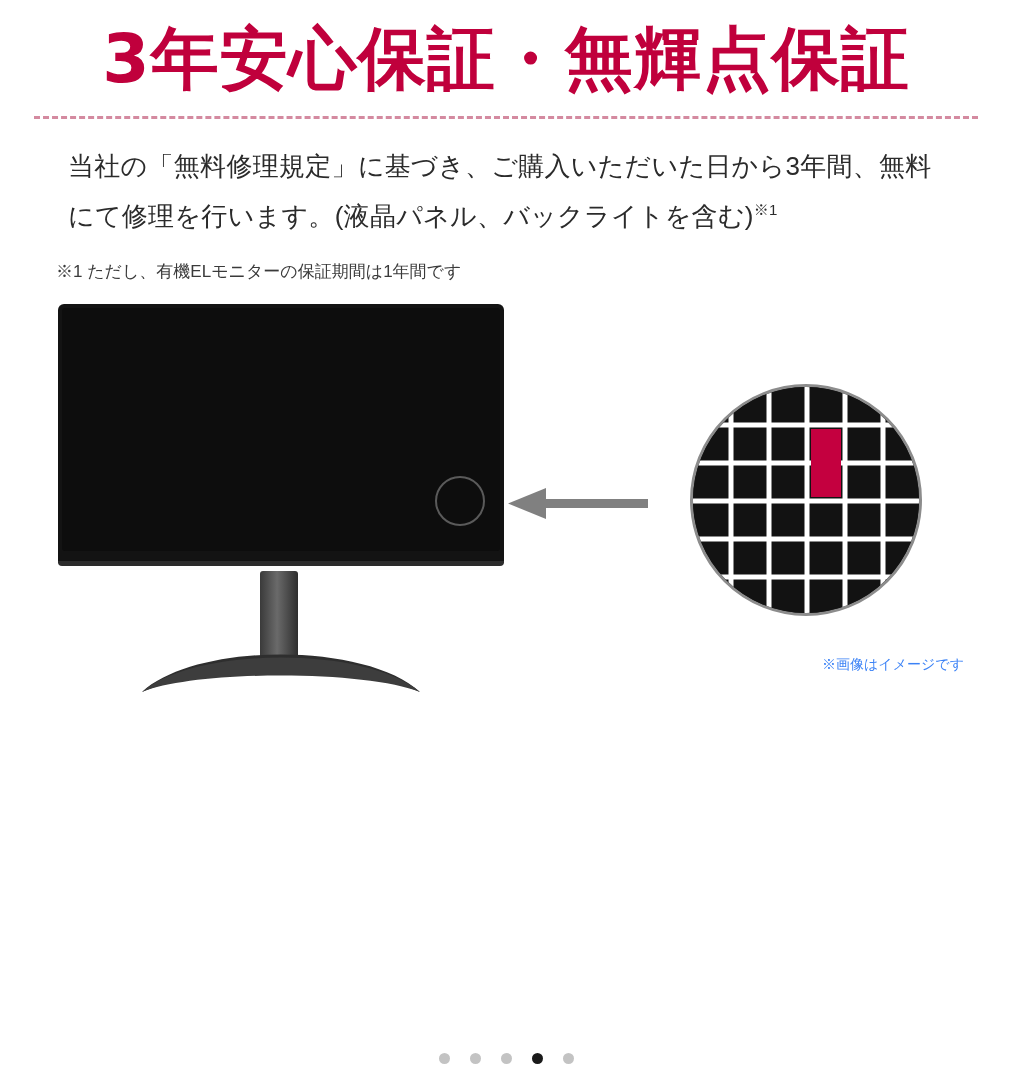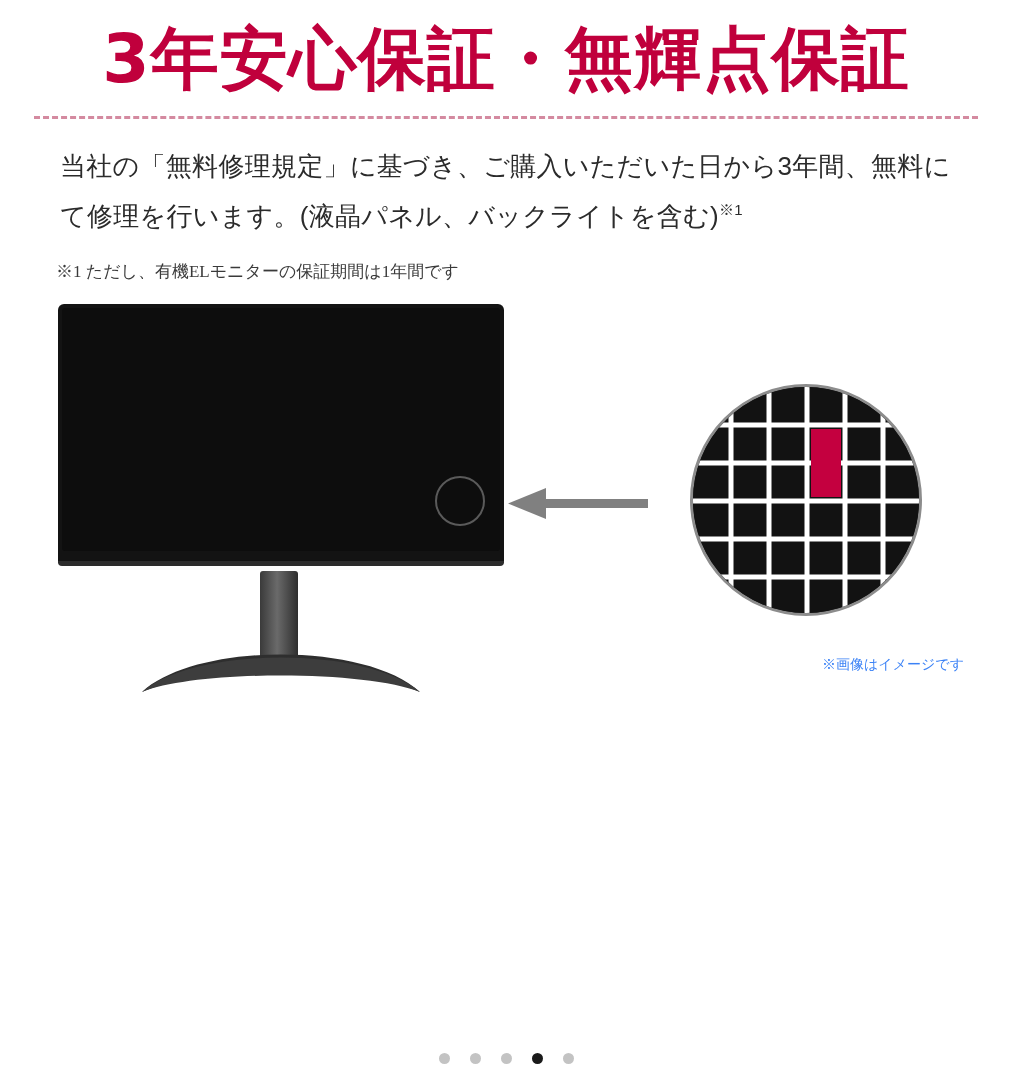--- a/index.html
+++ b/index.html
@@ -41,35 +41,34 @@
   }
 
   
   .body-copy {
     margin: 22px 56px 0 56px;
     font-size: 26px;
     line-height: 1.95;
     color: #2b2b2b;
     letter-spacing: 0.3px;
   }
-  .para { margin: 0 0 10px 4px; }
+  .para { margin: 0 0 10px 12px; }
   .para.second { margin-top: 14px; }
   .sup {
     font-size: 15px;
     vertical-align: super;
     color: #2b2b2b;
   }
 
   
   .footnotes {
     margin: 16px 56px 0 56px;
     font-size: 17px;
     line-height: 1.65;
     color: #3a3a3a;
-    font-family: Liberation Serif, serif;
   }
 
   
   .figure {
     position: relative;
     height: 430px;
     margin-top: 18px;
   }
 
   

